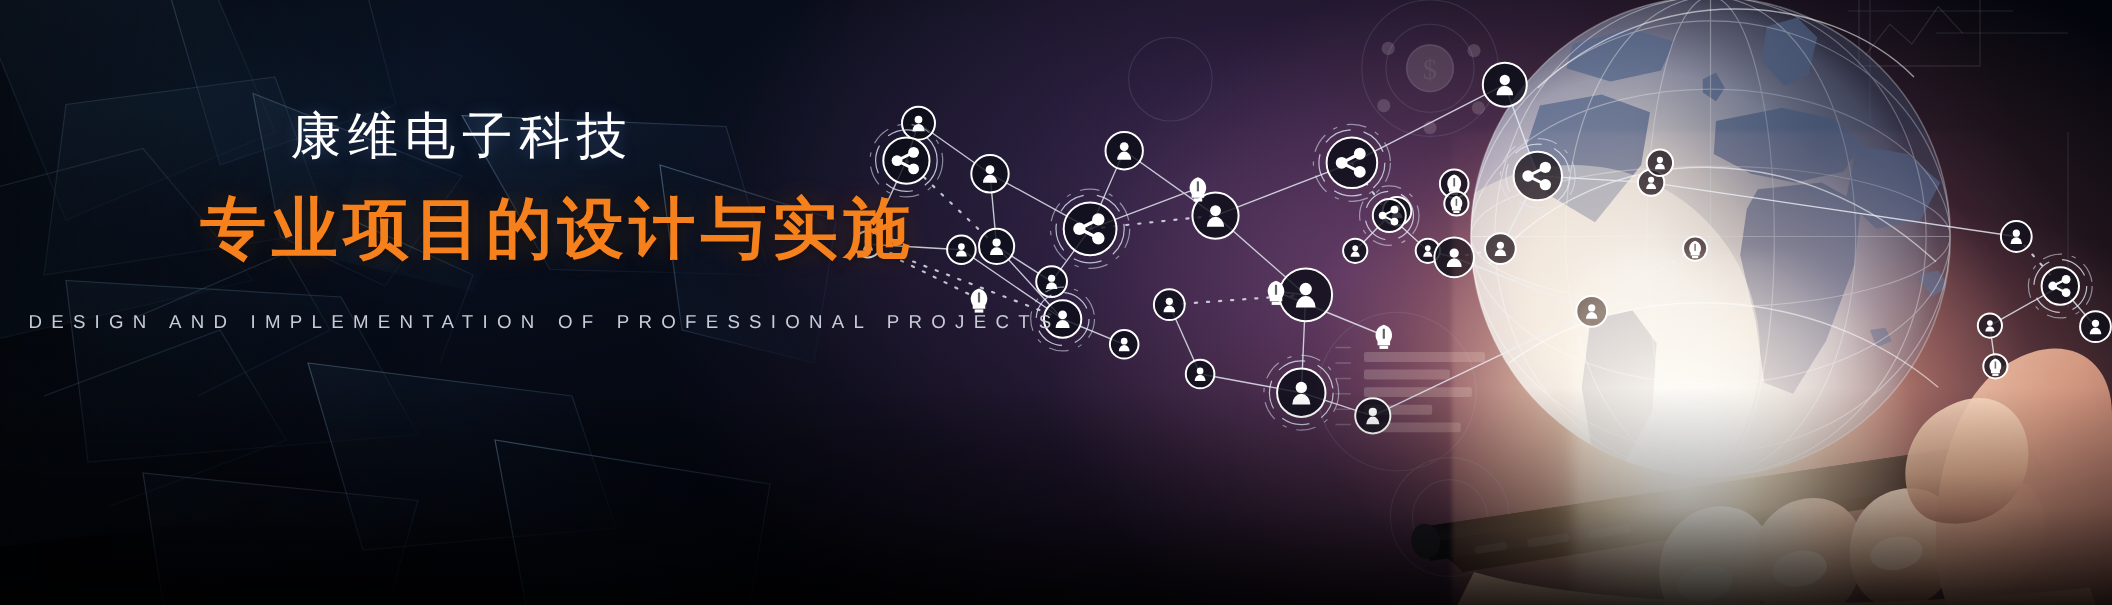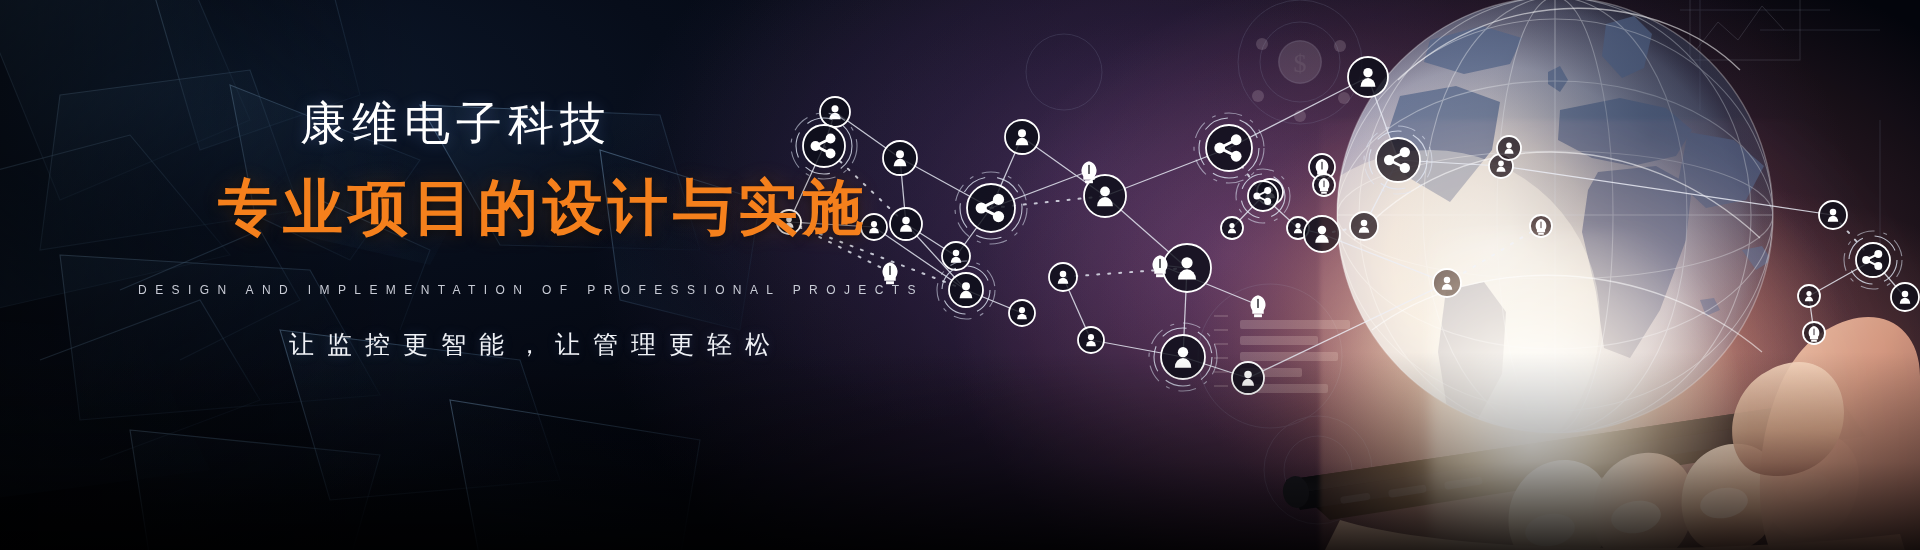--- a/index.html
+++ b/index.html
@@ -68,21 +68,20 @@
   
   .shards{ position:absolute; left:0; top:0; width:760px; height:550px; opacity:.95; }
 
   
   .netlayer{ position:absolute; left:0; top:0; width:1920px; height:550px; }
 
   
   .copy{
     position:absolute; left:0; top:0; width:1010px; height:471px;
     z-index:40;
-    margin-left:36px;
   }
   .title-cn{
     position:absolute; left:0; top:100px; width:840px;
     text-align:center;
     font-size:46px; line-height:1;
     letter-spacing:6px;
     color:#ffffff;
     font-weight:400;
     text-shadow:0 0 14px rgba(120,160,255,.26);
   }
@@ -91,21 +90,21 @@
     text-align:center;
     font-size:60px; line-height:1;
     letter-spacing:5px;
     font-weight:700;
     color:#f5801c;
     text-shadow:0 2px 10px rgba(0,0,0,.55), 0 0 22px rgba(245,128,28,.20);
   }
   .sub-en{
     position:absolute; left:0; top:284px; width:990px;
     text-align:center;
-    font-size:12px; line-height:1;
+    font-size:17px; line-height:1;
     letter-spacing:8.4px;
     color:#c9ccd6;
     font-weight:400;
     white-space:nowrap;
   }
   .tagline{
     position:absolute; left:0; top:332px; width:1000px;
     text-align:center;
     font-size:25px; line-height:1;
     letter-spacing:13px;
@@ -720,16 +719,15 @@
   </svg>
 
   <div class="bg-glow"></div>
   <div class="bg-glow2"></div>
   <div class="bg-vignette"></div>
 
   <div class="copy noselect">
     <div class="title-cn">康维电子科技</div>
     <div class="headline">专业项目的设计与实施</div>
     <div class="sub-en">DESIGN AND IMPLEMENTATION OF PROFESSIONAL PROJECTS</div>
-    <div class="tagline">让监控更智能，让管理更轻松</div>
   </div>
 
 </div>
 
 </body></html>

